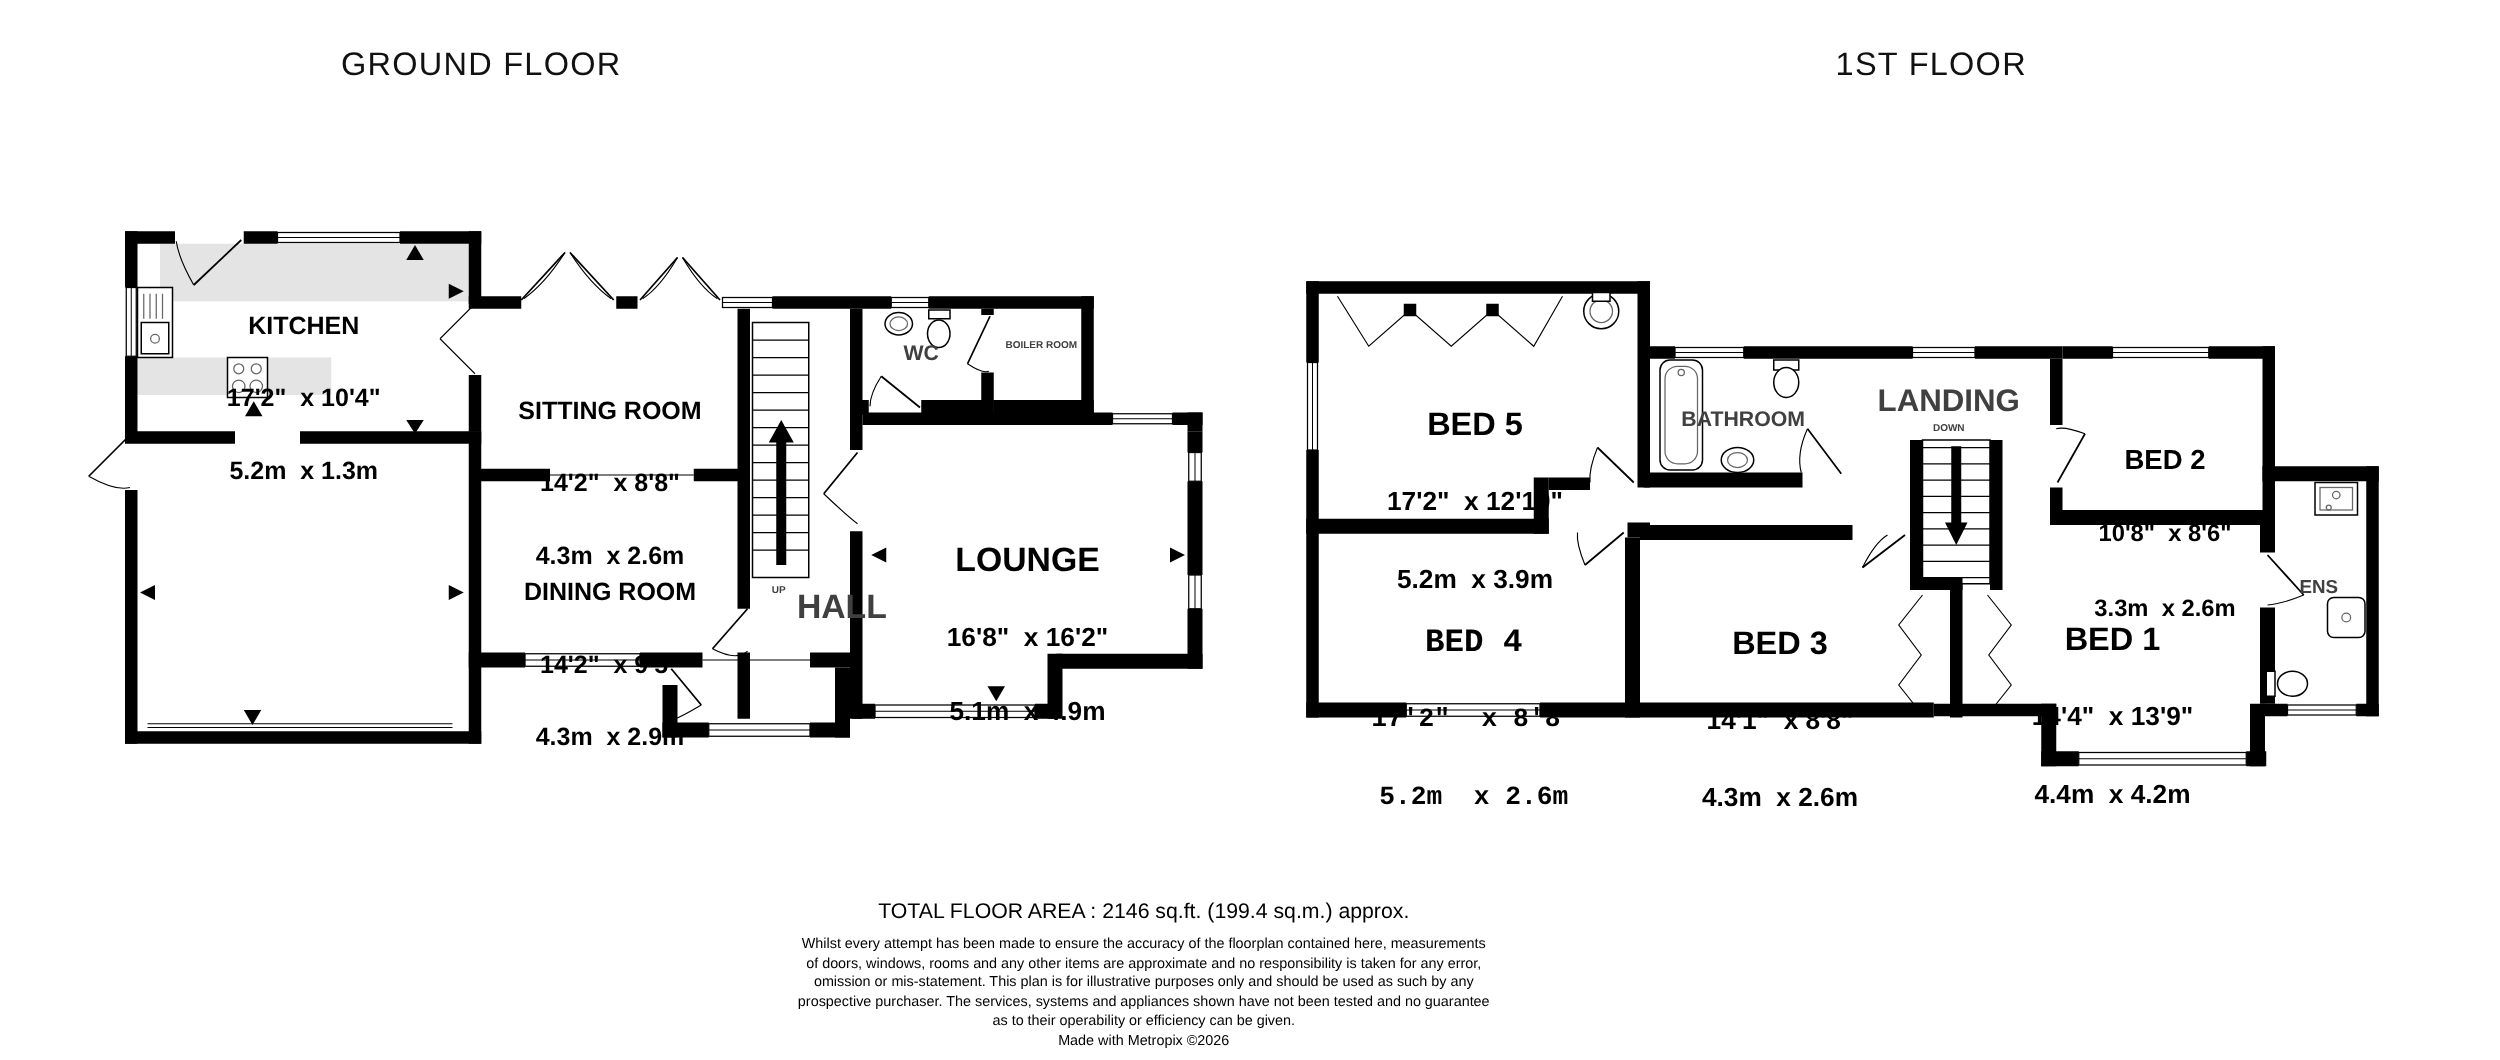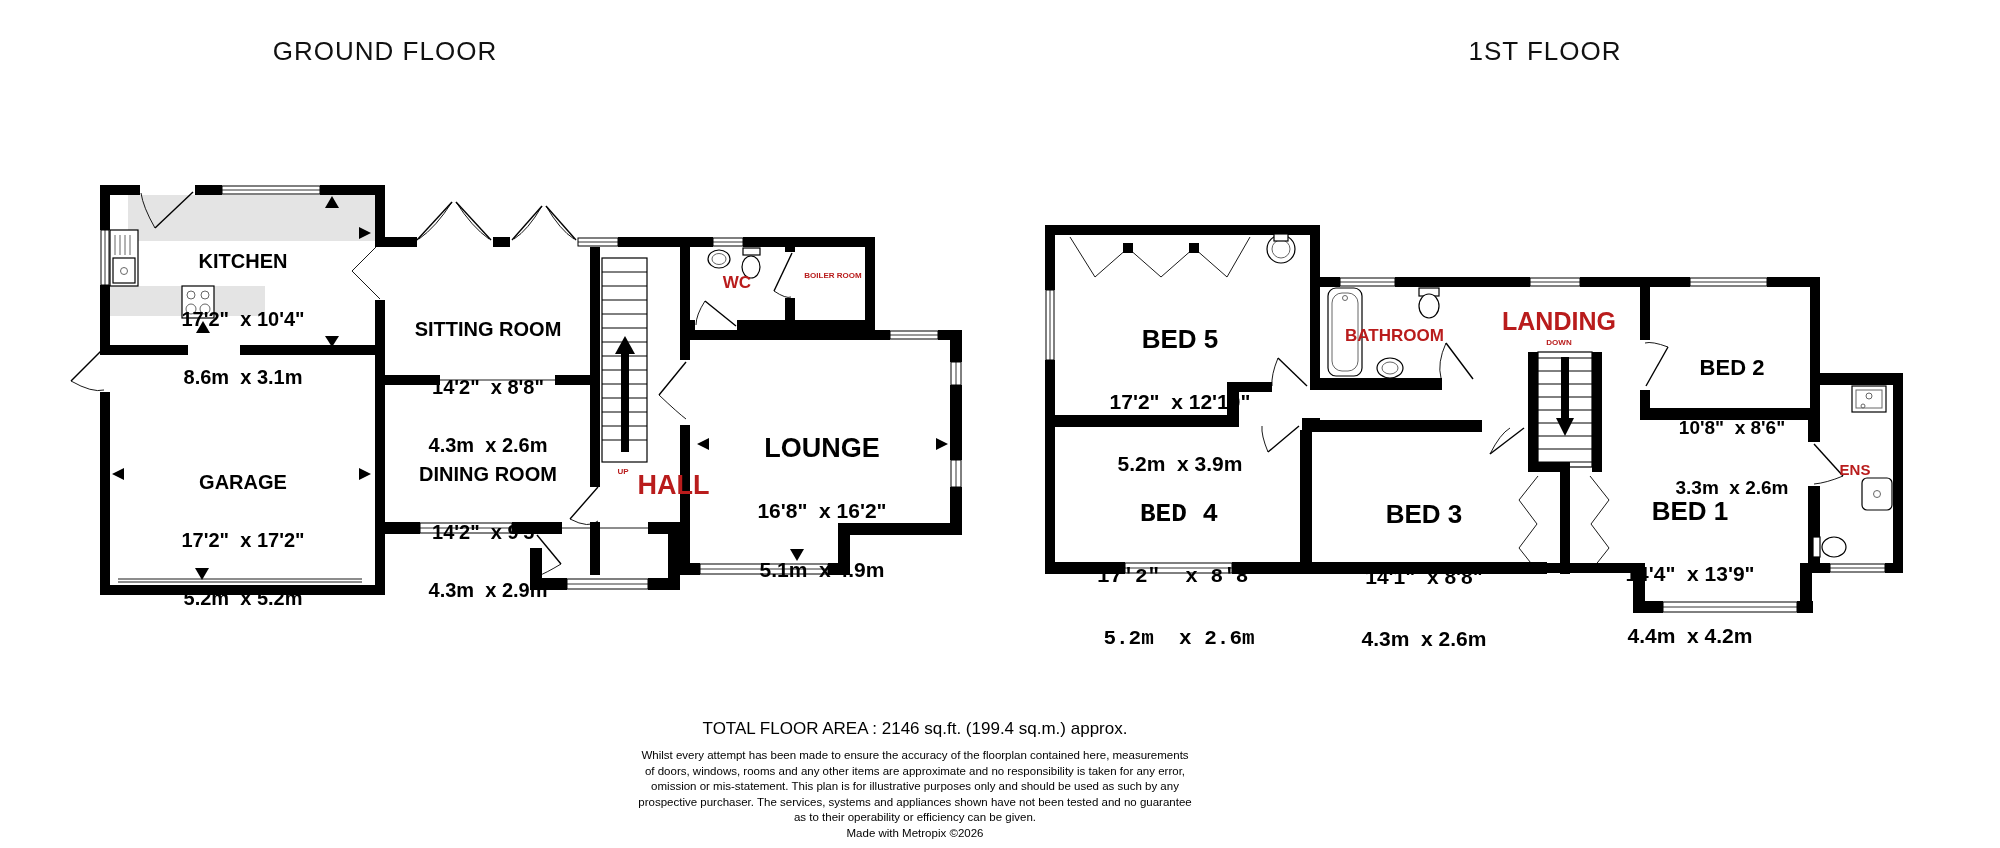--- a/index.html
+++ b/index.html
@@ -11,21 +11,21 @@
   .rl{position:absolute;text-align:center;font-weight:bold;white-space:pre;color:#000;}
   .rl .n{display:block;}
   .rl .d{display:block;}
   .rl-sm .n,.rl-sm .d{font-size:20px;line-height:22px;}
   .rl-lounge .n{font-size:27px;line-height:29px;}
   .rl-lounge .d{font-size:21px;line-height:23px;}
   .rl-bed .n{font-size:26px;line-height:28px;}
   .rl-bed .d{font-size:21px;line-height:26px;}
   .rl-bed2 .n{font-size:22px;line-height:24px;}
   .rl-bed2 .d{font-size:19px;line-height:24px;}
-  .one{position:absolute;text-align:center;font-weight:bold;color:#b91c1c;}
+  .one{position:absolute;text-align:center;font-weight:bold;color:#404040;}
   #footer{position:absolute;left:615px;top:718px;width:600px;text-align:center;color:#000;}
   #footer .total{font-size:17px;line-height:22px;margin-bottom:8px;font-weight:400;}
   #footer .disc{font-size:11.5px;line-height:15.5px;}
   #footer .credit{font-size:11.5px;line-height:15.5px;}
   .wall{fill:#000;}
   .win{fill:#fff;stroke:#000;stroke-width:1;}
   .winline{stroke:#000;stroke-width:0.8;}
   .door{stroke:#000;stroke-width:1.4;fill:none;}
   .arc{stroke:#000;stroke-width:0.9;fill:none;}
   .thin{stroke:#000;stroke-width:0.9;fill:none;}
@@ -346,31 +346,26 @@
     </g>
   </g>
 </svg>
 
 <div class="floor-title" style="left:225px;top:36px;width:320px;">GROUND FLOOR</div>
 <div class="floor-title" style="left:1385px;top:36px;width:320px;">1ST FLOOR</div>
 
 <div class="rl rl-sm" style="left:123px;top:214px;width:240px;">
   <span class="n">KITCHEN</span>
   <span class="d">17'2"  x 10'4"</span>
-  <span class="d">8.6m  x 3.1m</span>
+  <span class="d">5.2m  x 1.3m</span>
 </div>
 <div class="rl rl-sm" style="left:368px;top:282px;width:240px;">
   <span class="n">SITTING ROOM</span>
   <span class="d">14'2"  x 8'8"</span>
   <span class="d">4.3m  x 2.6m</span>
-</div>
-<div class="rl rl-sm" style="left:123px;top:435px;width:240px;">
-  <span class="n">GARAGE</span>
-  <span class="d">17'2"  x 17'2"</span>
-  <span class="d">5.2m  x 5.2m</span>
 </div>
 <div class="rl rl-sm" style="left:368px;top:427px;width:240px;">
   <span class="n">DINING ROOM</span>
   <span class="d">14'2"  x 9'5"</span>
   <span class="d">4.3m  x 2.9m</span>
 </div>
 <div class="rl rl-lounge" style="left:702px;top:398px;width:240px;">
   <span class="n">LOUNGE</span>
   <span class="d">16'8"  x 16'2"</span>
   <span class="d">5.1m  x 4.9m</span>

